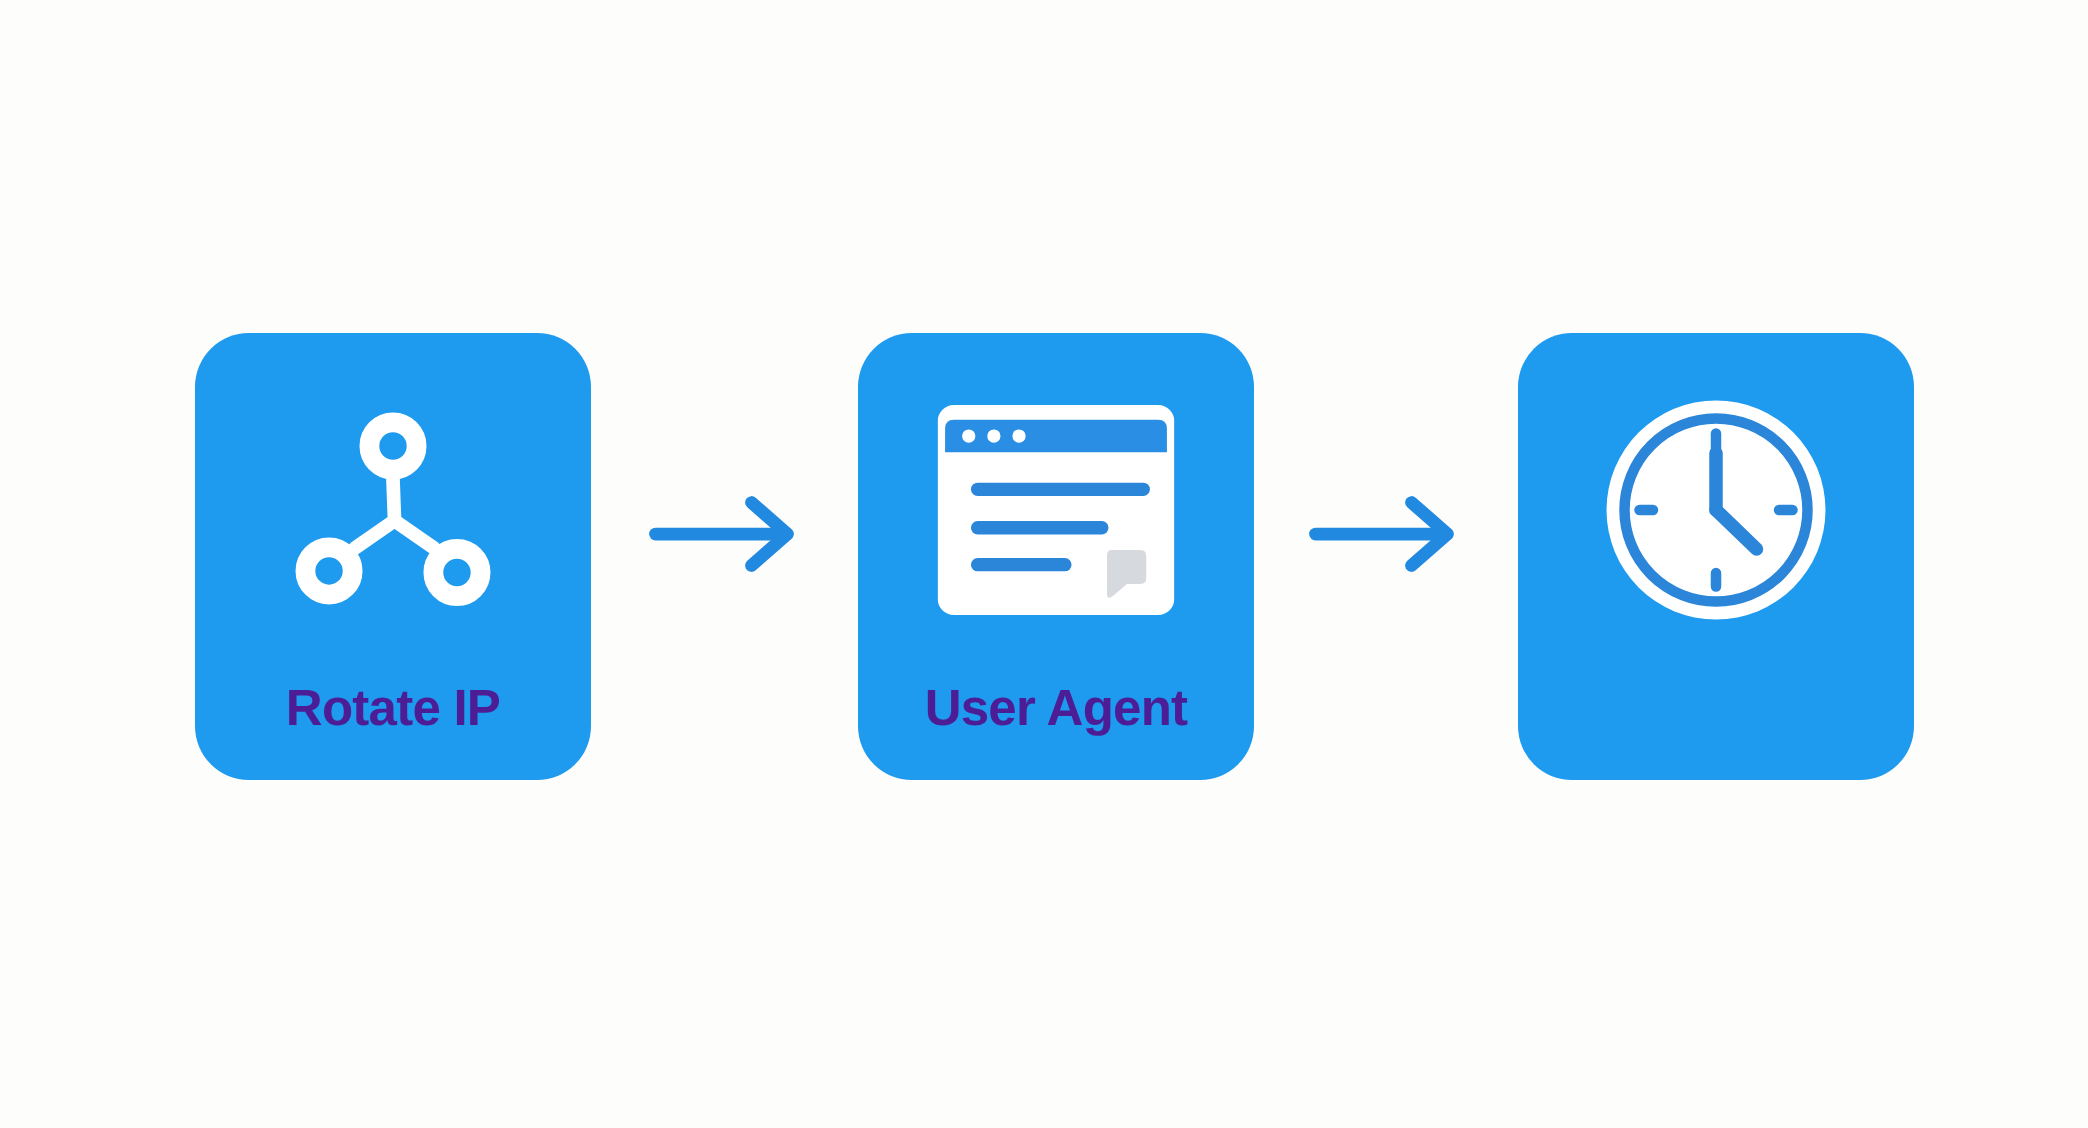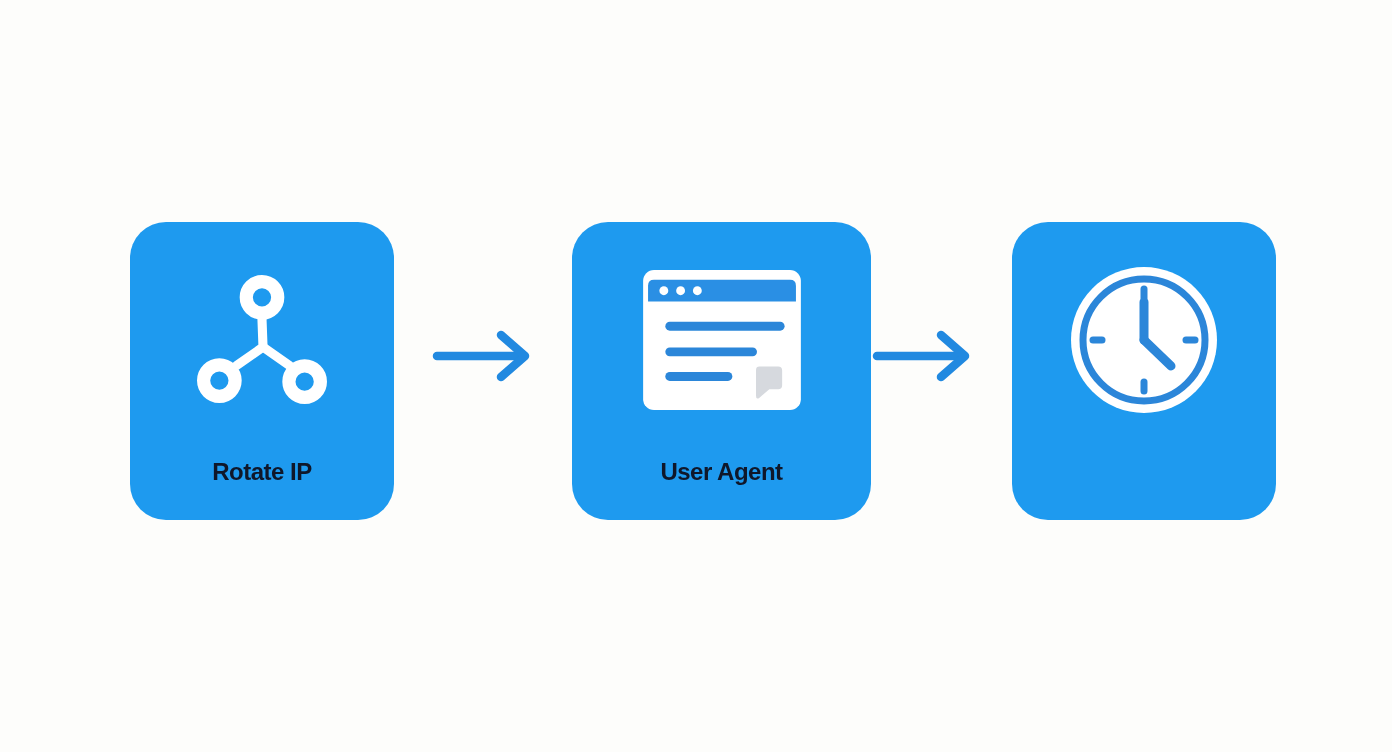--- a/index.html
+++ b/index.html
@@ -14,34 +14,34 @@
     background: var(--background, #FDFDFB);
   }
   .step-card {
     position: absolute;
     top: 222px;
     width: 264px; height: 298px;
     background: var(--card-blue, #1E9AEF);
     border-radius: 36px;
   }
   .step-card.pos-0 { left: 130px; }
-  .step-card.pos-1 { left: 572px; padding-left: 35px; }
+  .step-card.pos-1 { left: 572px; }
   .step-card.pos-2 { left: 1012px; }
   .icon-wrap {
     position: absolute;
     top: 42px; left: 0; right: 0;
     height: 152px;
     display: flex; align-items: center; justify-content: center;
   }
   .step-label {
     position: absolute;
     top: 233px; left: 0; right: 0;
     text-align: center;
-    color: #0f172a;
-    font-size: 24px;
+    color: #4c1d95;
+    font-size: 34px;
     font-weight: 600;
     letter-spacing: -0.5px;
     line-height: 34px;
     user-select: none;
   }
   .flow-arrow {
     position: absolute;
     top: 324px;
     width: 104px; height: 64px;
   }

